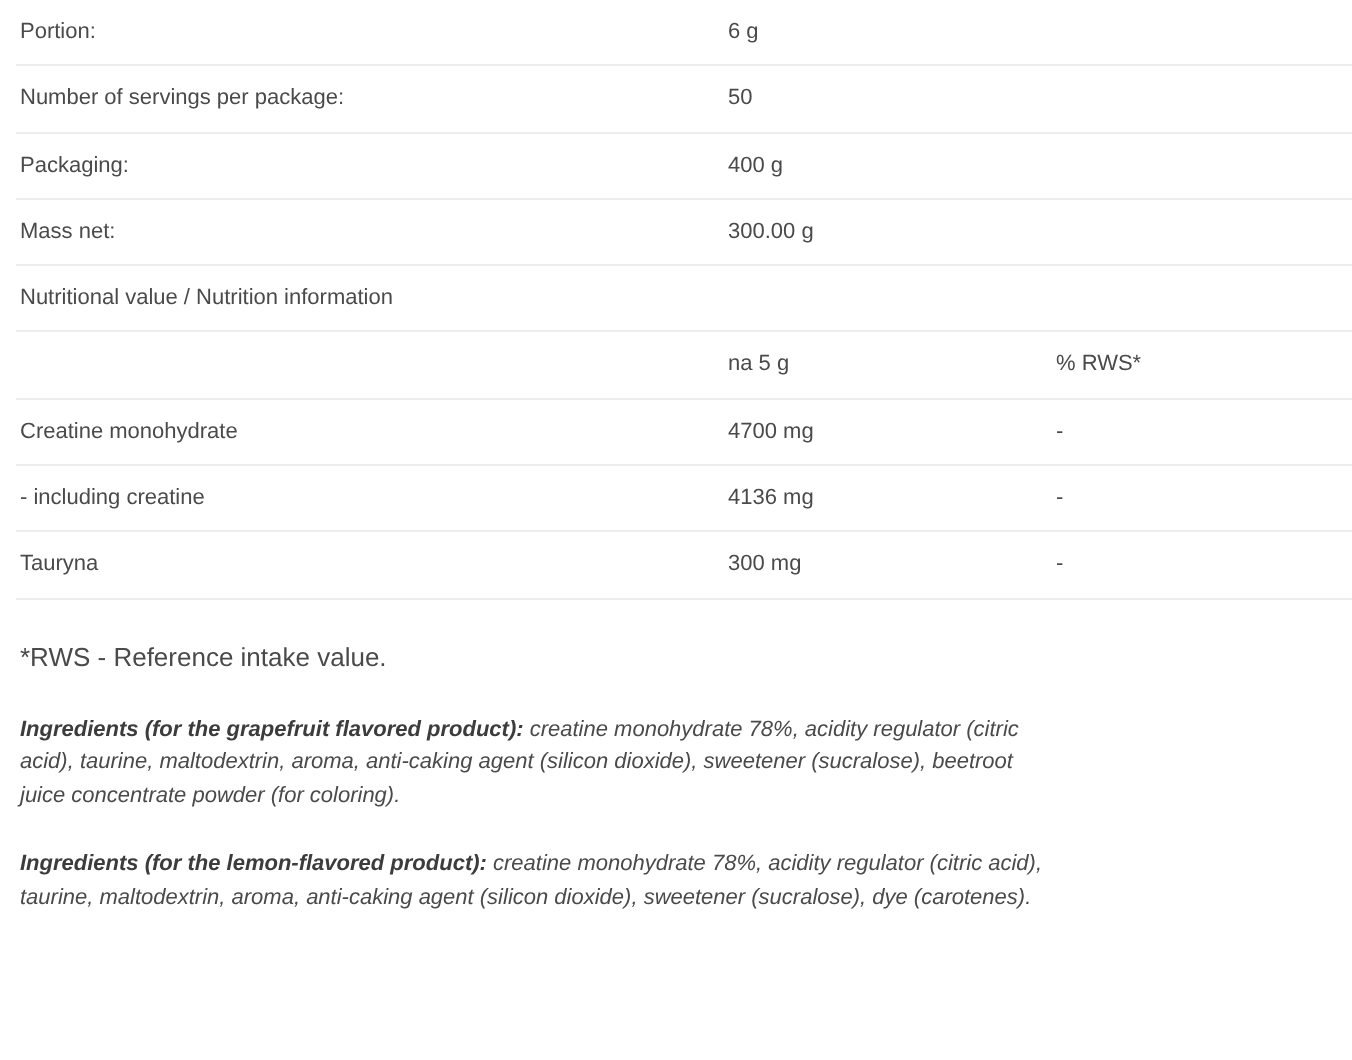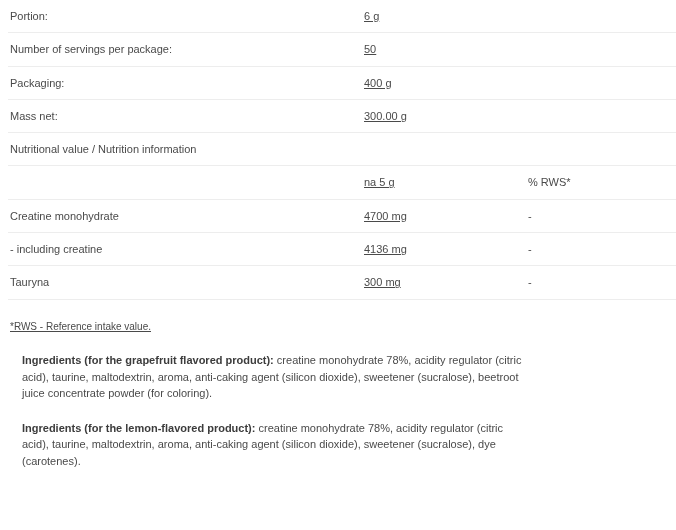--- a/index.html
+++ b/index.html
@@ -27,47 +27,47 @@
   }
   table.spec td {
     padding: 9px 2px 9px 2px;
     vertical-align: top;
     border-bottom: 1px solid #ededed;
     font-size: 11px;
     color: #4a4a4a;
     line-height: 1.3;
   }
   td.c1 { width: 350px; }
-  td.c2 { width: 160px; text-decoration: underline; }
+  td.c2 { width: 160px; }
   td.c3 { width: 150px; }
   .section-label td {
     padding-top: 13px;
     padding-bottom: 13px;
   }
   .head-row td {
     padding-top: 12px;
     padding-bottom: 12px;
     border-bottom: 1px solid #ededed;
   }
   .notes {
     padding: 0 2px;
   }
   .note {
     margin: 14px 0 0 0;
-    font-size: 10px;
+    font-size: 13px;
     line-height: 1.45;
     color: #4a4a4a;
-    text-decoration: underline;
   }
   .note.first { margin-top: 20px; }
   .ing {
-    margin: 18px 0 0 12px;
+    margin: 18px 0 0 0;
     font-size: 11px;
     line-height: 1.5;
     color: #4a4a4a;
+    font-style: italic;
   }
   .ing b {
     font-weight: bold;
     color: #3c3c3c;
   }
   .dash { color: #4a4a4a; }
 </style>
 </head>
 <body>
 

